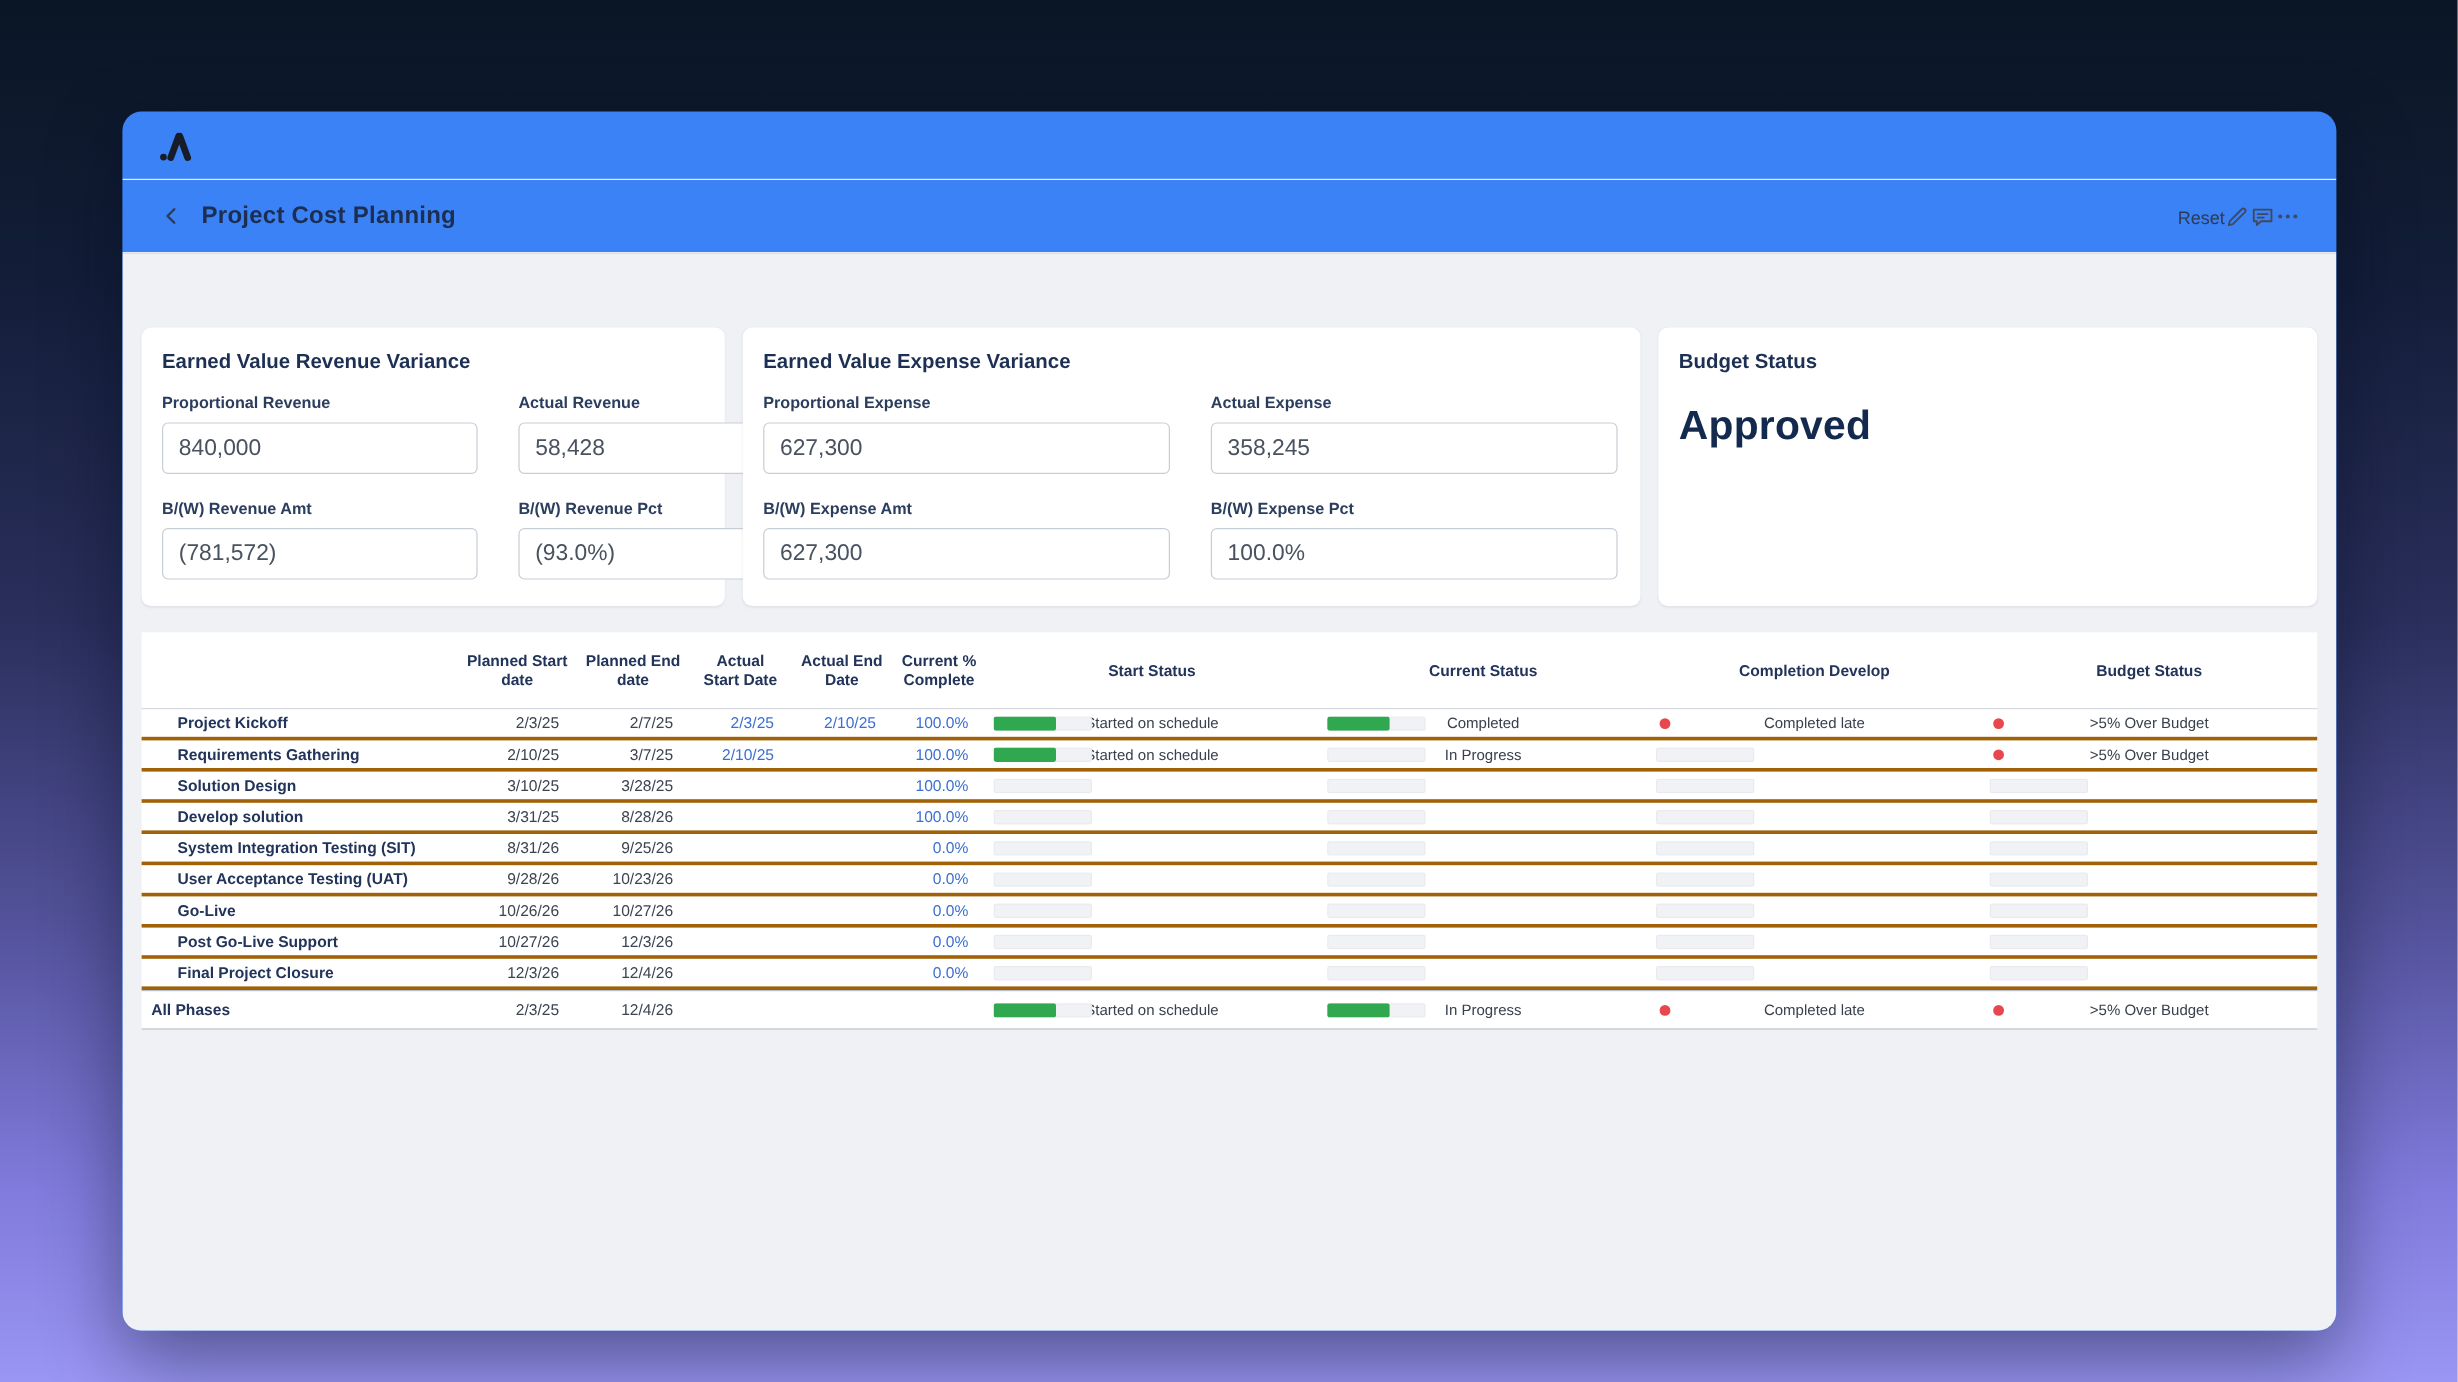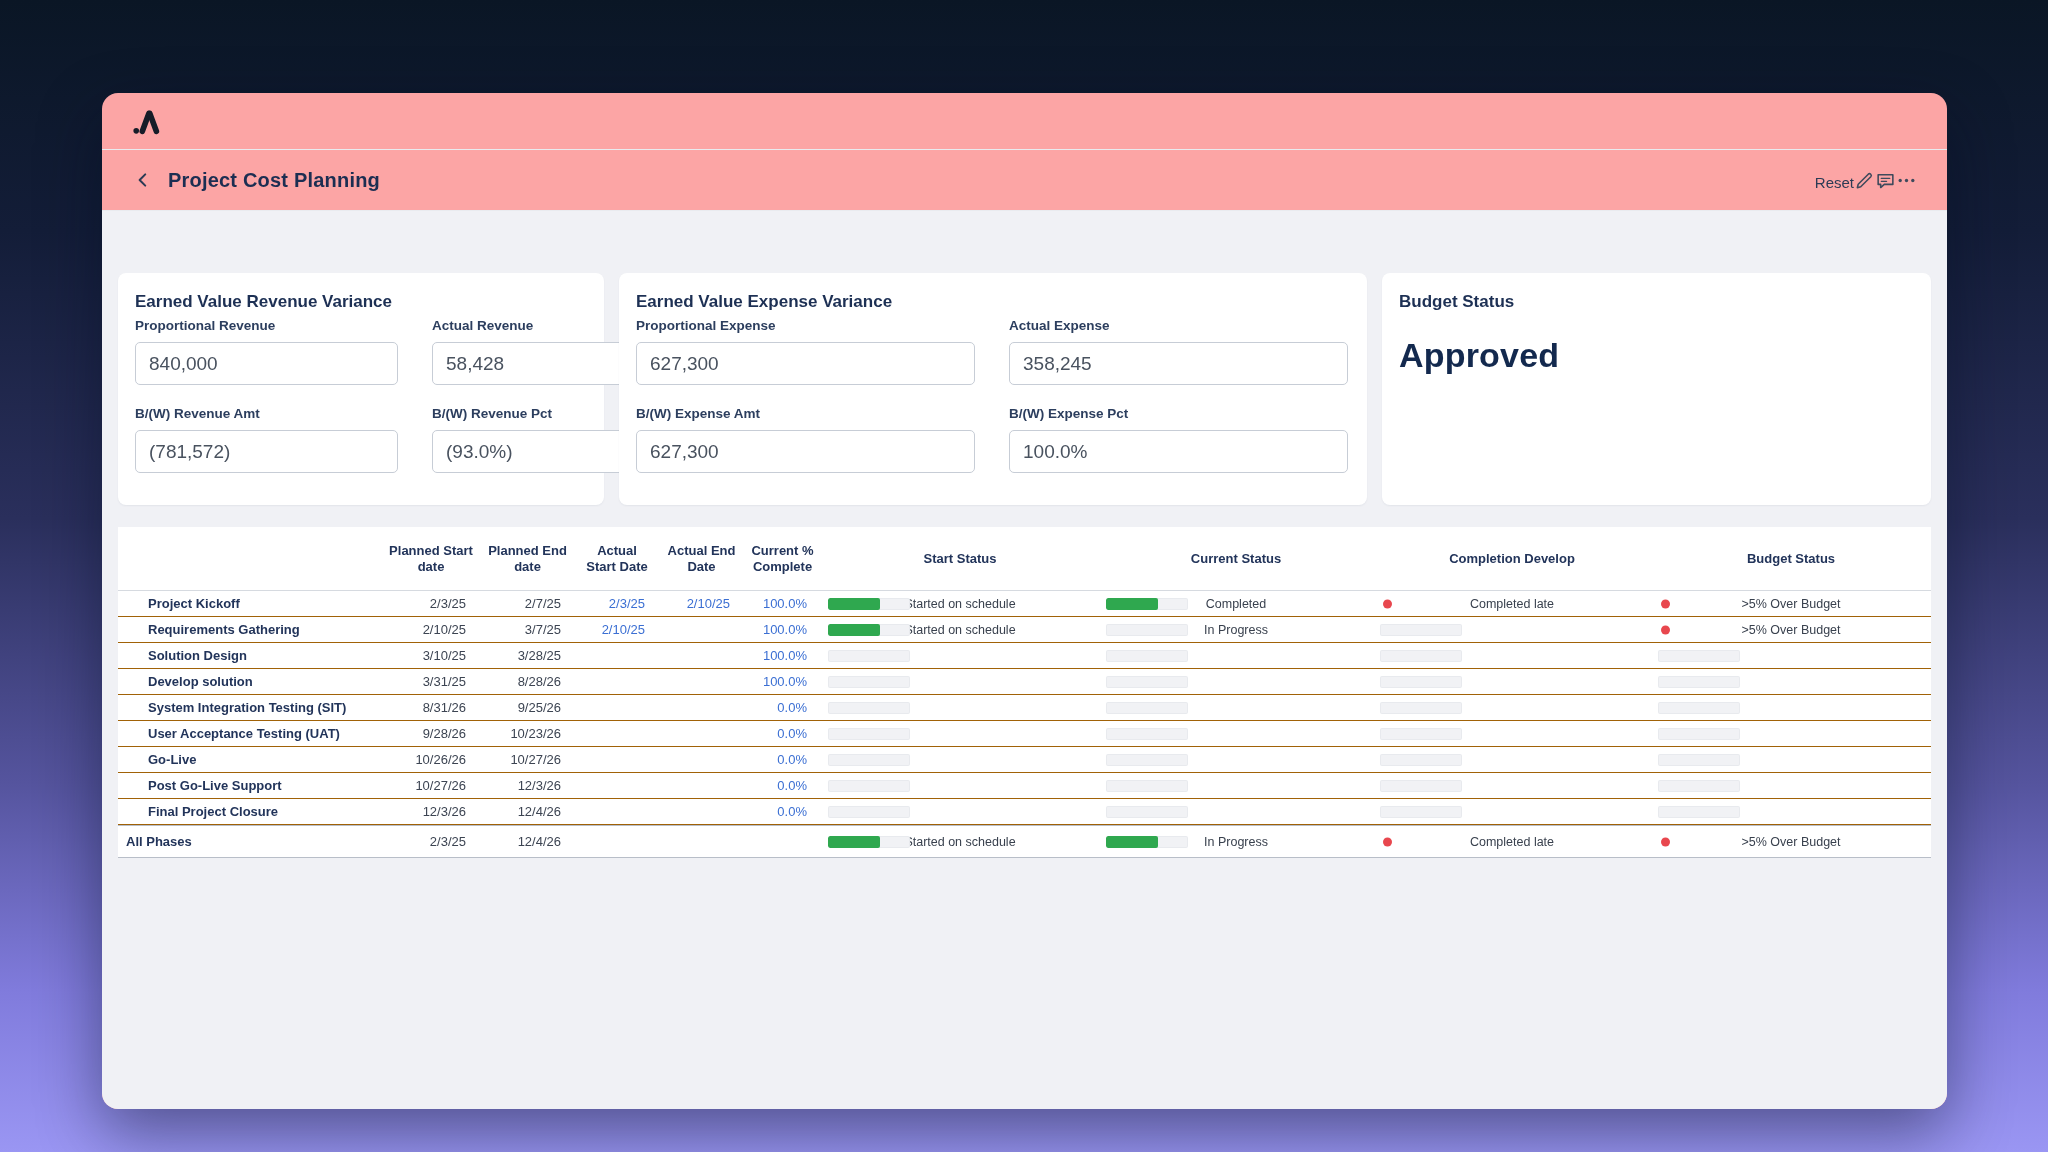--- a/index.html
+++ b/index.html
@@ -5,53 +5,53 @@
 <style>
   * { margin:0; padding:0; box-sizing:border-box; }
   html,body { width:2048px; height:1152px; }
   body {
     font-family:"Liberation Sans", sans-serif;
     background:linear-gradient(180deg,#0a1625 0%,#131d38 20%,#2a2f5c 45%,#55549e 68%,#807bdc 86%,#9a96f3 100%);
     overflow:hidden; position:relative;
   }
   .app-card {
     position:absolute; left:102px; top:93px; width:1845px; height:1016px;
-    background:#fca5a5; border-radius:16px; overflow:hidden;
+    background:#3b82f6; border-radius:16px; overflow:hidden;
     box-shadow:0 24px 64px rgba(5,10,30,.45);
     display:flex; flex-direction:column;
   }
   .logo-bar { height:57px; display:flex; align-items:center; padding:0 30px; border-bottom:1px solid #e9ebef; flex:0 0 auto; }
   .page-header { height:61px; display:flex; align-items:center; justify-content:space-between; padding:0 30px; border-bottom:1px solid #e9ebef; flex:0 0 auto; }
   .header-left { display:flex; align-items:center; gap:14px; }
   .back-btn { background:none; border:none; cursor:pointer; display:flex; align-items:center; padding:2px; }
   .page-title { font-size:20px; font-weight:700; color:#1c2e52; letter-spacing:.2px; }
   .header-right { display:flex; align-items:flex-end; }
   .reset-btn { background:none; border:none; font-family:inherit; font-size:15px; color:#2c3b55; cursor:pointer; }
   .icon-btn { background:none; border:none; cursor:pointer; display:flex; align-items:center; padding:0; }
 
   .content { flex:1; background:#f0f1f5; padding:62px 16px 0; }
   .summary-row { display:flex; gap:15px; }
   .panel { background:#fff; border-radius:8px; height:232px; padding:19px 17px; box-shadow:0 1px 2px rgba(20,30,60,.06); }
   .panel-revenue { width:486px; flex:0 0 auto; }
   .panel-expense { width:748px; flex:0 0 auto; }
   .panel-budget { flex:1; }
   .panel h2 { font-size:17px; font-weight:700; color:#1d3054; }
-  .field-grid { display:grid; column-gap:34px; row-gap:21px; margin-top:6px; }
+  .field-grid { display:grid; column-gap:34px; row-gap:21px; margin-top:16px; }
   .cols-rev { grid-template-columns:263px 263px; }
   .cols-exp { grid-template-columns:339px 339px; }
   .field label { display:block; font-size:13.5px; font-weight:700; color:#2c3e5e; margin-bottom:9px; }
   .field input { width:100%; height:43px; border:1px solid #c7cdd6; border-radius:5px; padding:0 13px; font-family:inherit; font-size:19px; color:#49525f; background:#fff; outline:none; }
   .budget-value { margin-top:24px; font-size:34px; font-weight:700; color:#13294e; letter-spacing:.2px; }
 
   .grid-table { margin-top:22px; background:#fff; }
   .thead, .trow { display:grid; grid-template-columns:264px 98px 95px 84px 85px 77px 278px 274px 278px 1fr; align-items:stretch; }
   .thead { height:64px; border-bottom:1px solid #d6dae0; }
   .th { display:flex; align-items:center; justify-content:center; text-align:center; font-size:13px; font-weight:700; color:#22345a; line-height:1.22; padding:2px 6px; }
   .th-name { justify-content:flex-start; }
-  .trow { height:26px; border-bottom:1px solid #a16207; }
+  .trow { height:26px; border-bottom:3px solid #a16207; }
   .td { display:flex; align-items:center; font-size:13px; color:#3c4452; overflow:hidden; white-space:nowrap; }
   .td-name { padding-left:30px; font-weight:700; color:#22345a; }
   .td-num { justify-content:flex-end; padding-right:14px; }
   .link { color:var(--blue,#3b6fd3); }
   .td-status { position:relative; justify-content:center; }
   .bar { position:absolute; left:7px; top:50%; transform:translateY(-50%); width:82px; height:12px; background:#f1f2f5; border-radius:2px; overflow:hidden; box-shadow:inset 0 0 0 1px rgba(30,40,70,.04); }
   .bar-fill { display:block; height:100%; background:var(--green,#2fa84f); border-radius:2px; }
   .dot { position:absolute; left:10px; top:50%; transform:translateY(-50%); width:9px; height:9px; border-radius:50%; background:var(--red,#e8474e); }
   .status-text { font-size:12.5px; color:#39414e; }
   .footer-row { height:33px; border-top:1px solid #b8bec8; border-bottom:1px solid #b8bec8; }

